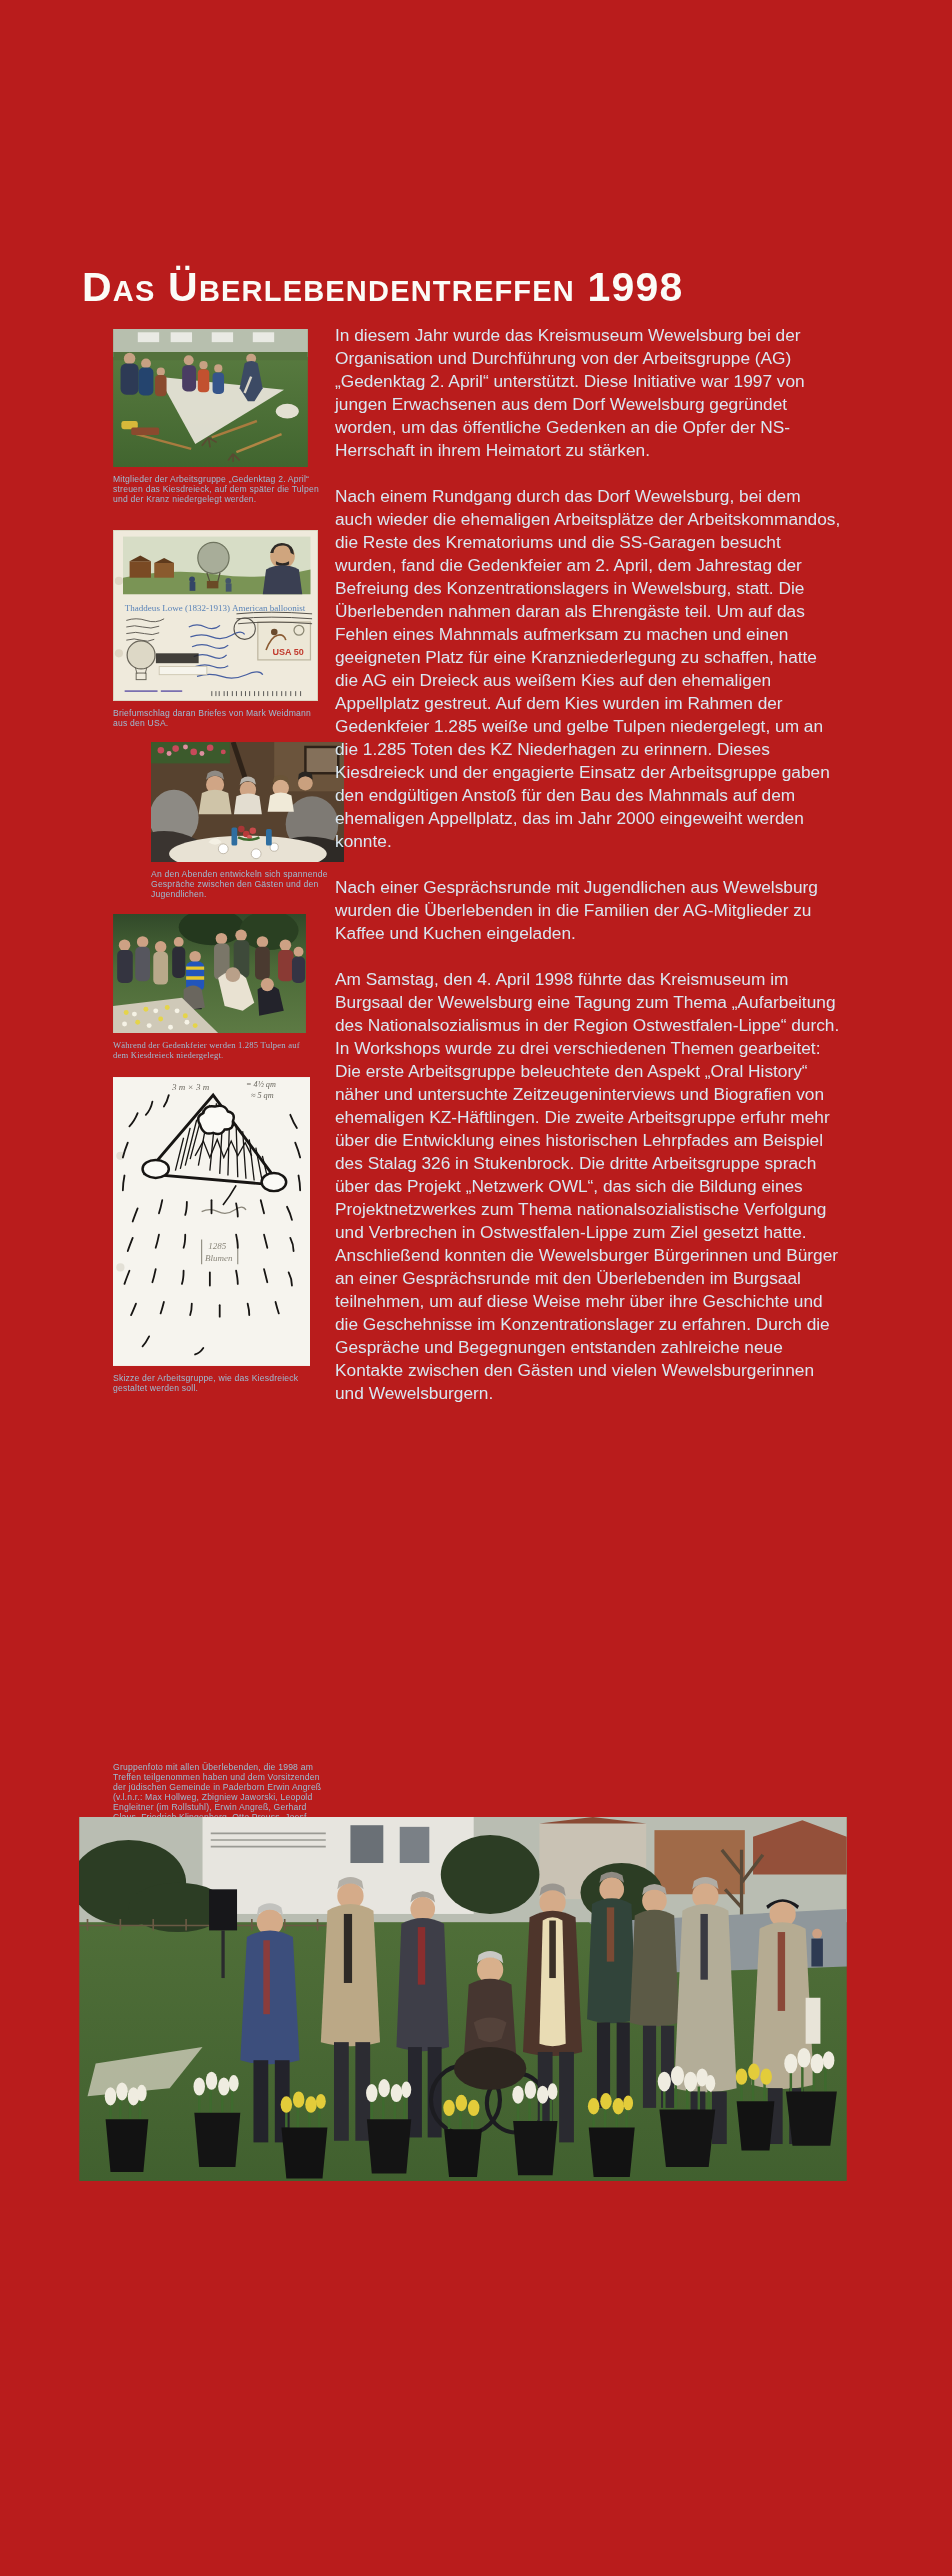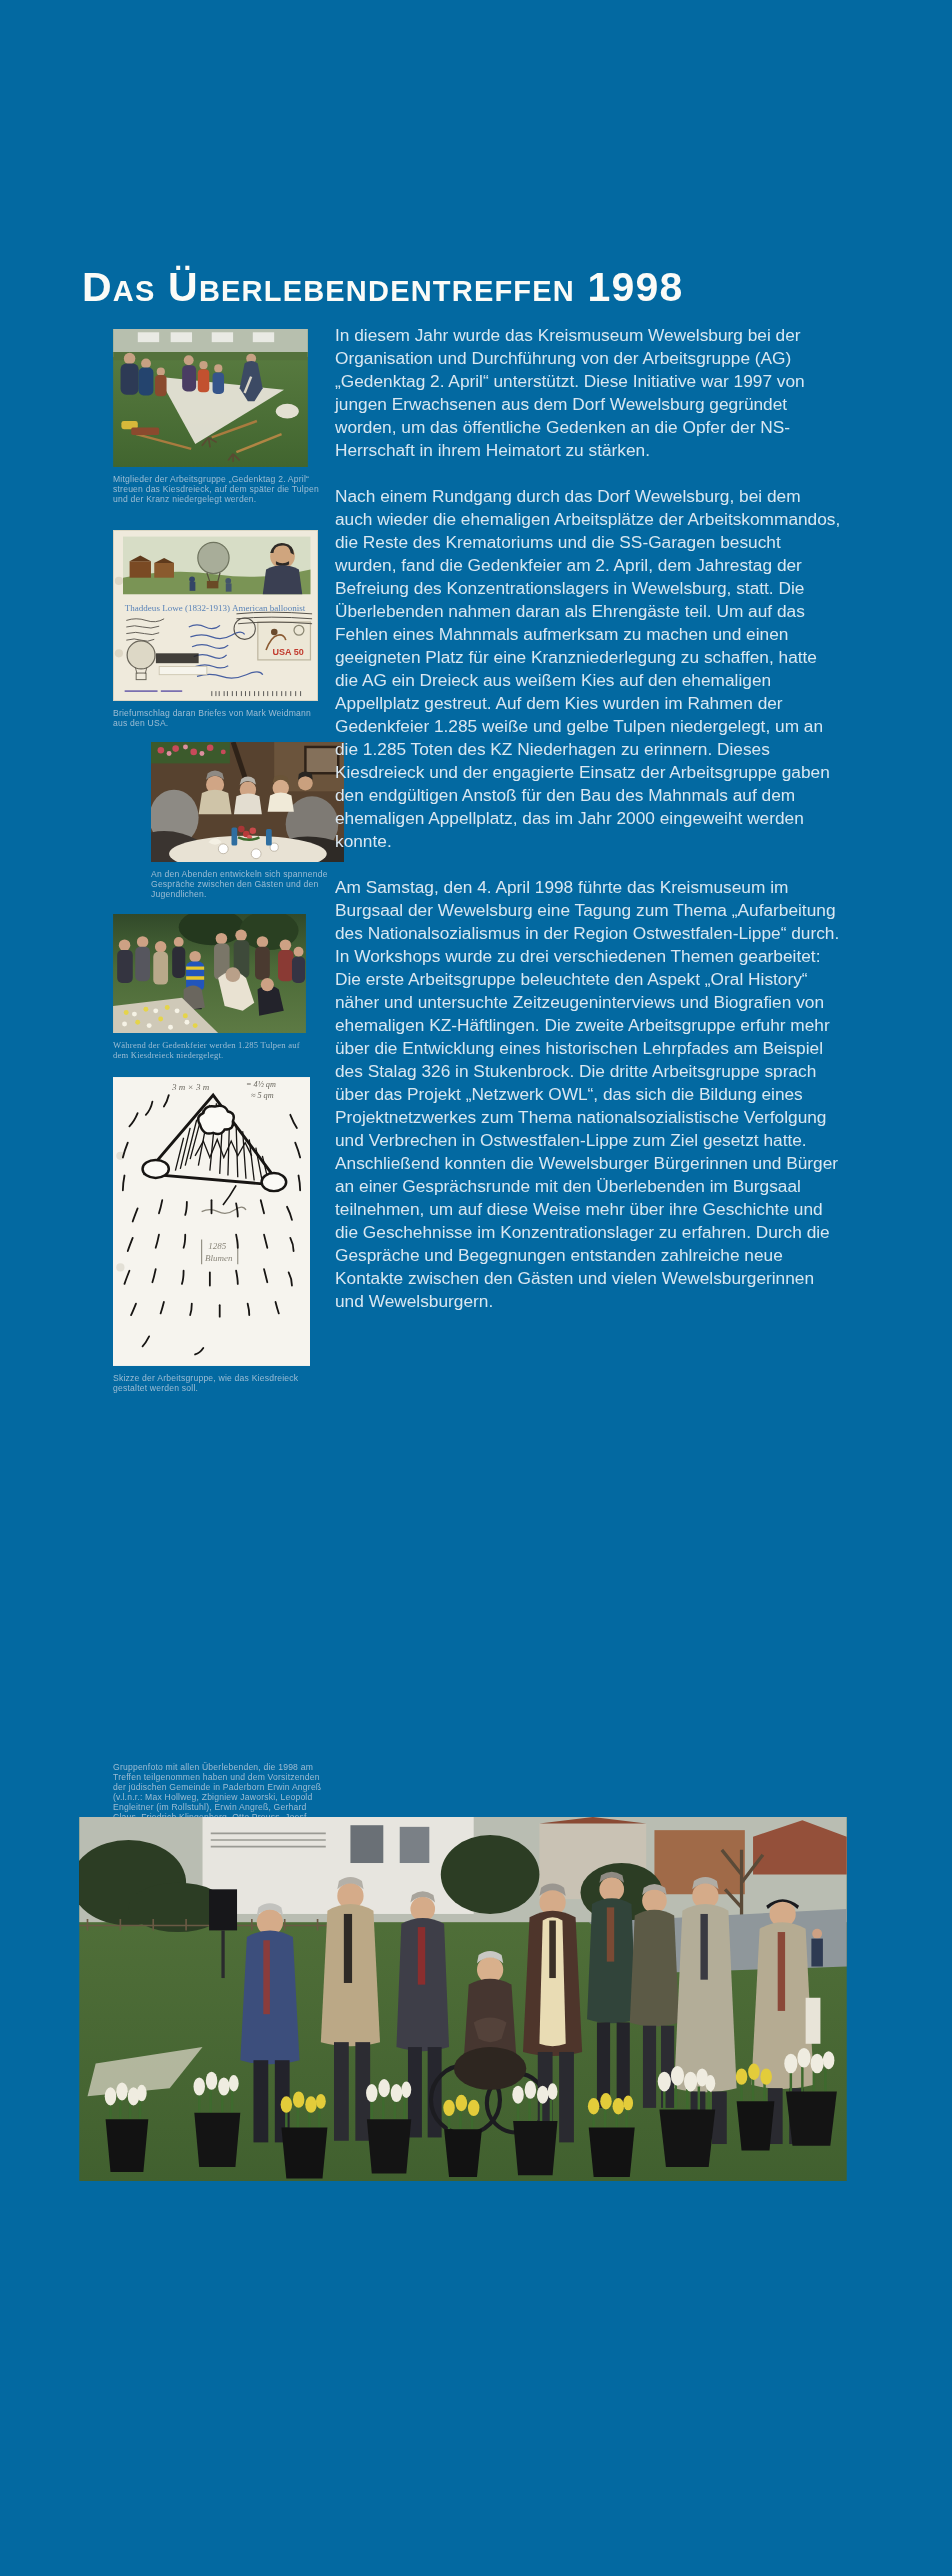--- a/index.html
+++ b/index.html
@@ -1,20 +1,20 @@
 <!DOCTYPE html>
 <html lang="de" style="font-size:13px"><head>
 <meta charset="utf-8">
 <style>
   html,body{margin:0;padding:0;background:#05426b;}
   .panel{
     position:relative;
     width:952px;height:2576px;
     margin:0 auto;
-    background:#0369a1;
+    background:#b91c1c;
     overflow:hidden;
     font-family:"Liberation Sans","DejaVu Sans",sans-serif;
   }
   .abs{position:absolute;}
   .page-title{
     left:82px;top:237px;
     font-size:41px;
     font-weight:700;
     letter-spacing:1.2px;
     color:#fbfbf7;
@@ -361,20 +361,21 @@
       </g>
     </svg>
     <figcaption>Skizze der Arbeitsgruppe, wie das Kiesdreieck gestaltet werden soll.</figcaption>
   </figure>
 
   <div class="abs caption caption-wide" style="left:113px;top:1737px;">Gruppenfoto mit allen Überlebenden, die 1998 am Treffen teilgenommen haben und dem Vorsitzenden der jüdischen Gemeinde in Paderborn Erwin Angreß (v.l.n.r.: Max Hollweg, Zbigniew Jaworski, Leopold Engleitner (im Rollstuhl), Erwin Angreß, Gerhard Claus, Friedrich Klingenberg, Otto Preuss, Joesf Rehwald und Mark Weidmann.).</div>
 
   <div class="abs text-col">
     <p>In diesem Jahr wurde das Kreismuseum Wewelsburg bei der Organisation und Durchführung von der Arbeitsgruppe (AG) „Gedenktag 2. April“ unterstützt. Diese Initiative war 1997 von jungen Erwachsenen aus dem Dorf Wewelsburg gegründet worden, um das öffentliche Gedenken an die Opfer der NS-Herrschaft in ihrem Heimatort zu stärken.</p>
     <p>Nach einem Rundgang durch das Dorf Wewelsburg, bei dem auch wieder die ehemaligen Arbeitsplätze der Arbeitskommandos, die Reste des Krematoriums und die SS-Garagen besucht wurden, fand die Gedenkfeier am 2. April, dem Jahrestag der Befreiung des Konzentrationslagers in Wewelsburg, statt. Die Überlebenden nahmen daran als Ehrengäste teil. Um auf das Fehlen eines Mahnmals aufmerksam zu machen und einen geeigneten Platz für eine Kranzniederlegung zu schaffen, hatte die AG ein Dreieck aus weißem Kies auf den ehemaligen Appellplatz gestreut. Auf dem Kies wurden im Rahmen der Gedenkfeier 1.285 weiße und gelbe Tulpen niedergelegt, um an die 1.285 Toten des KZ Niederhagen zu erinnern. Dieses Kiesdreieck und der engagierte Einsatz der Arbeitsgruppe gaben den endgültigen Anstoß für den Bau des Mahnmals auf dem ehemaligen Appellplatz, das im Jahr 2000 eingeweiht werden konnte.</p>
+    <p>Nach einer Gesprächsrunde mit Jugendlichen aus Wewelsburg wurden die Überlebenden in die Familien der AG-Mitglieder zu Kaffee und Kuchen eingeladen.</p>
     <p>Am Samstag, den 4. April 1998 führte das Kreismuseum im Burgsaal der Wewelsburg eine Tagung zum Thema „Aufarbeitung des Nationalsozialismus in der Region Ostwestfalen-Lippe“ durch. In Workshops wurde zu drei verschiedenen Themen gearbeitet: Die erste Arbeitsgruppe beleuchtete den Aspekt „Oral History“ näher und untersuchte Zeitzeugeninterviews und Biografien von ehemaligen KZ-Häftlingen. Die zweite Arbeitsgruppe erfuhr mehr über die Entwicklung eines historischen Lehrpfades am Beispiel des Stalag 326 in Stukenbrock. Die dritte Arbeitsgruppe sprach über das Projekt „Netzwerk OWL“, das sich die Bildung eines Projektnetzwerkes zum Thema nationalsozialistische Verfolgung und Verbrechen in Ostwestfalen-Lippe zum Ziel gesetzt hatte. Anschließend konnten die Wewelsburger Bürgerinnen und Bürger an einer Gesprächsrunde mit den Überlebenden im Burgsaal teilnehmen, um auf diese Weise mehr über ihre Geschichte und die Geschehnisse im Konzentrationslager zu erfahren. Durch die Gespräche und Begegnungen entstanden zahlreiche neue Kontakte zwischen den Gästen und vielen Wewelsburgerinnen und Wewelsburgern.</p>
   </div>
 
   <figure class="abs fig" style="left:79px;top:1817px;width:768px;">
     <svg width="768" height="364" viewBox="0 0 934 443">
       <defs>
         <linearGradient id="lawn" x1="0" y1="0" x2="0" y2="1">
           <stop offset="0" stop-color="#55743c"></stop>
             <stop offset="1" stop-color="#41602f"></stop>
         </linearGradient>

